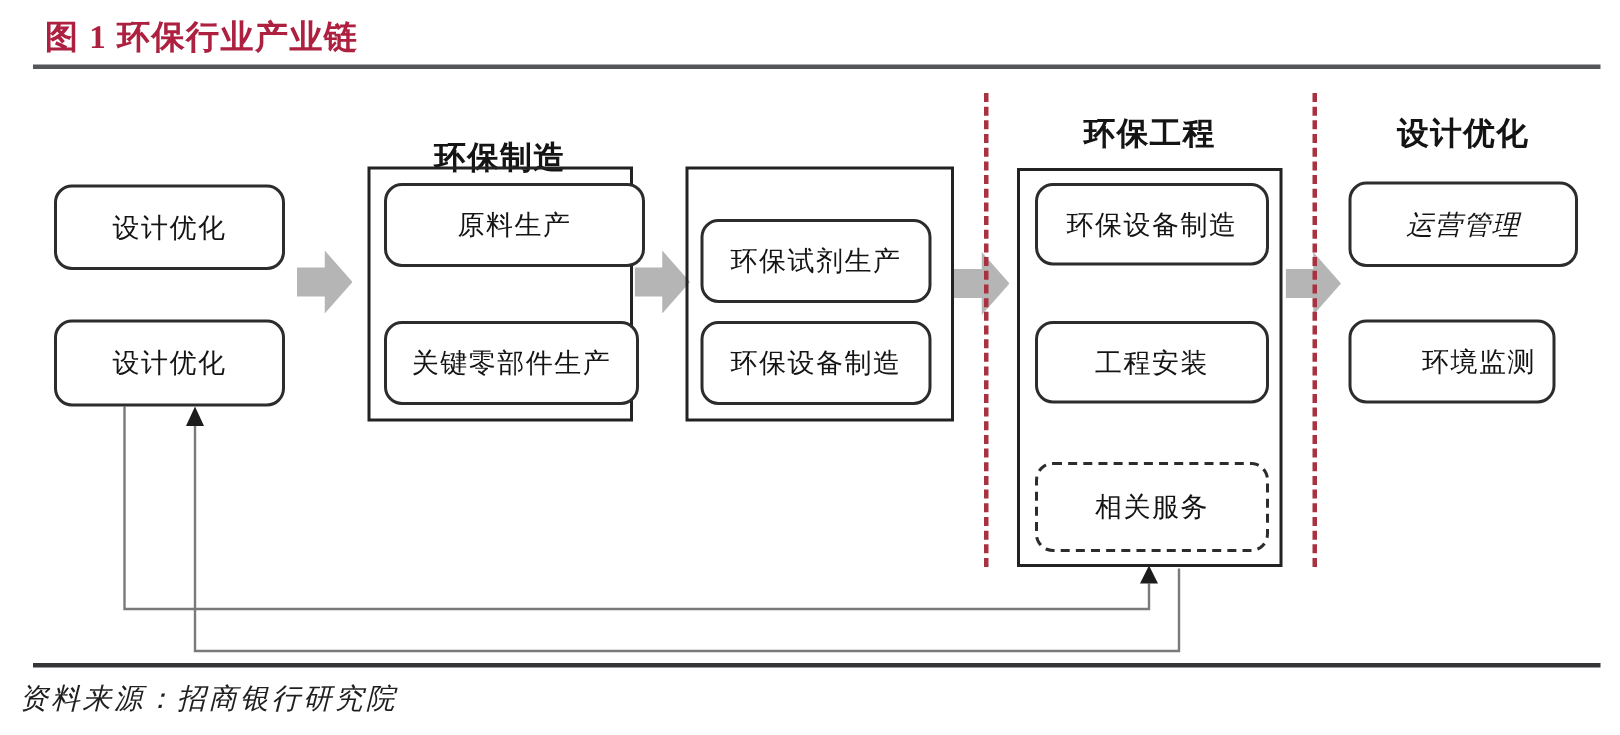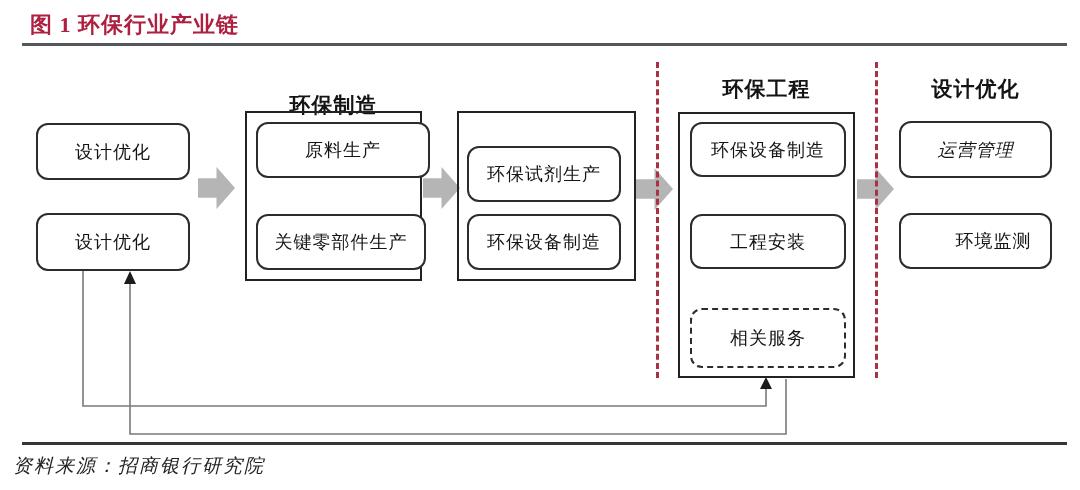--- a/index.html
+++ b/index.html
@@ -67,21 +67,21 @@
   <div class="node" style="left:256px;top:214px;width:170px;height:56px;">关键零部件生产</div>
 
   <div class="node" style="left:467px;top:122px;width:154px;height:56px;margin-top:24px;">环保试剂生产</div>
   <div class="node" style="left:467px;top:214px;width:154px;height:56px;">环保设备制造</div>
 
   <div class="node" style="left:690px;top:122px;width:156px;height:55px;">环保设备制造</div>
   <div class="node" style="left:690px;top:214px;width:156px;height:55px;">工程安装</div>
   <div class="node dashed" style="left:690px;top:308px;width:156px;height:60px;">相关服务</div>
 
   <div class="node" style="left:899px;top:121px;width:153px;height:57px;font-style:italic;">运营管理</div>
-  <div class="node" style="left:899px;top:213px;width:153px;height:56px;padding-left:36px;">环境监测</div>
+  <div class="node" style="left:899px;top:213px;width:138px;height:56px;padding-left:36px;">环境监测</div>
 
   <div class="block-arrow" style="left:198px;top:167px;"></div>
   <div class="block-arrow" style="left:423px;top:167px;"></div>
   <div class="block-arrow" style="left:636px;top:168px;"></div>
   <div class="block-arrow" style="left:857px;top:168px;"></div>
 
   <div class="vdash" style="left:656px;"></div>
   <div class="vdash" style="left:875px;"></div>
 
   <svg class="overlay" width="1080" height="490" viewBox="0 0 1080 490">

